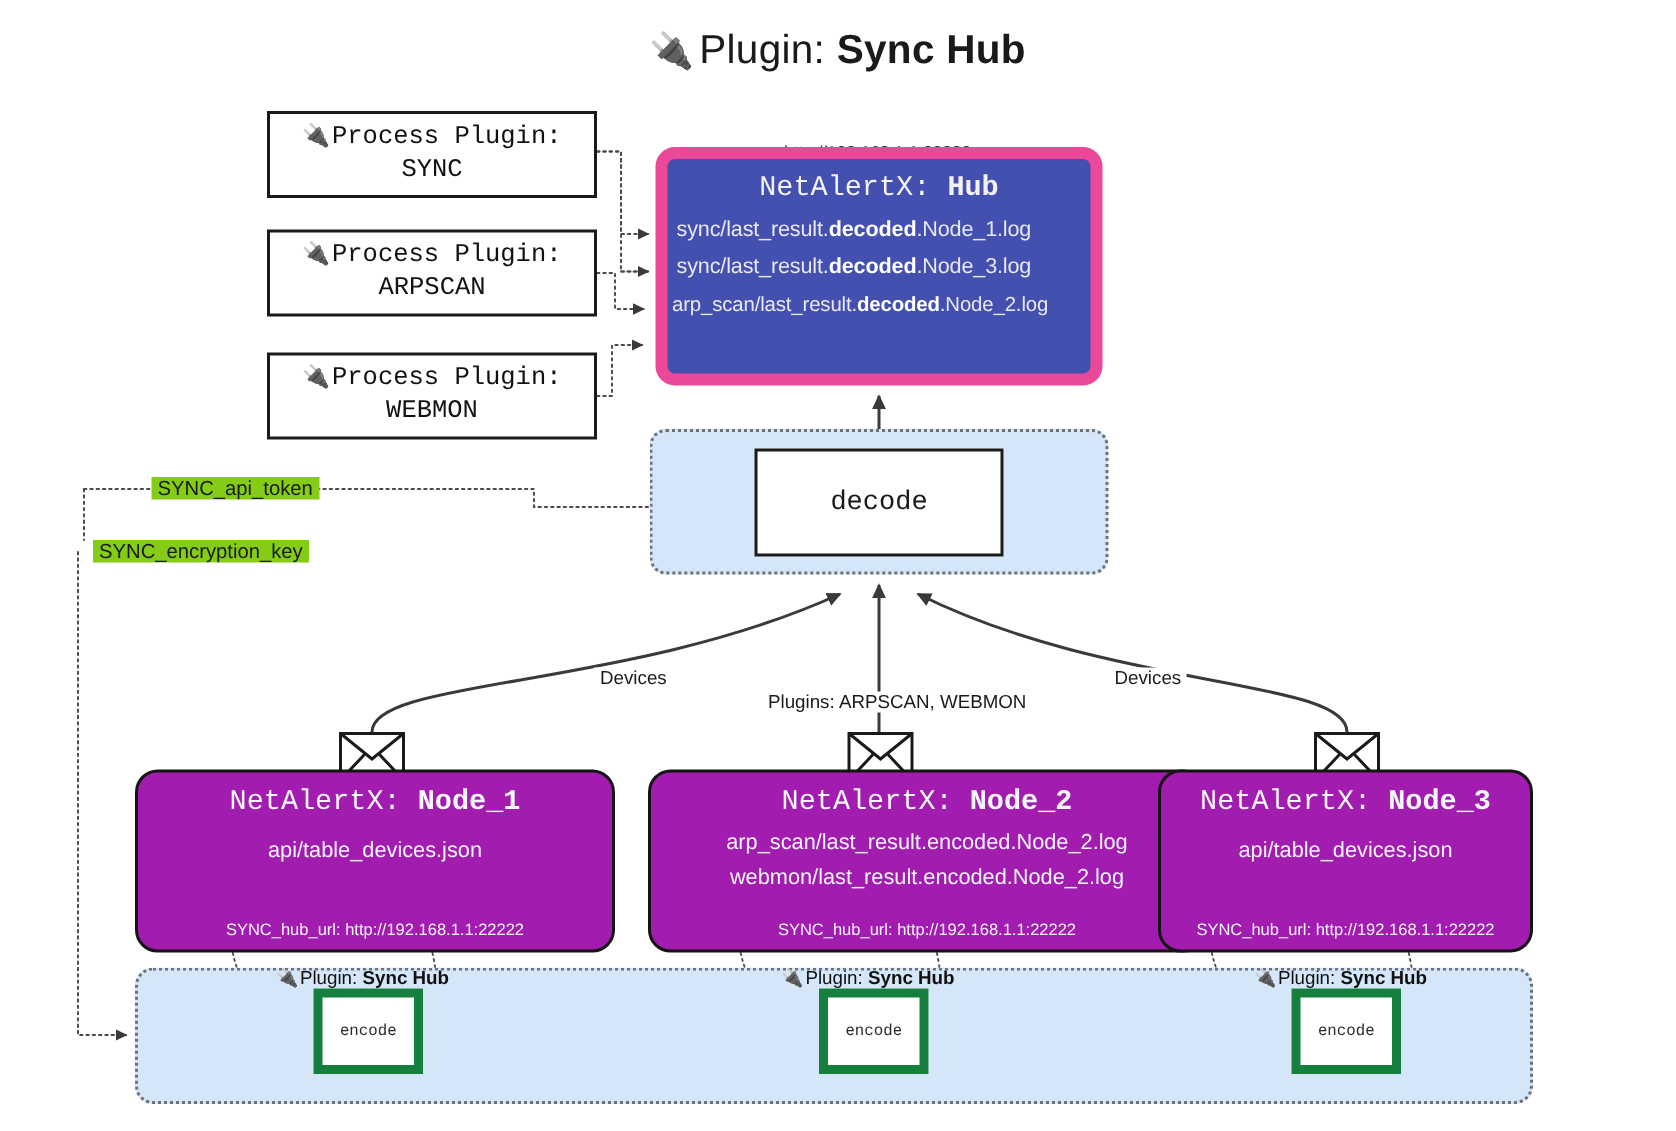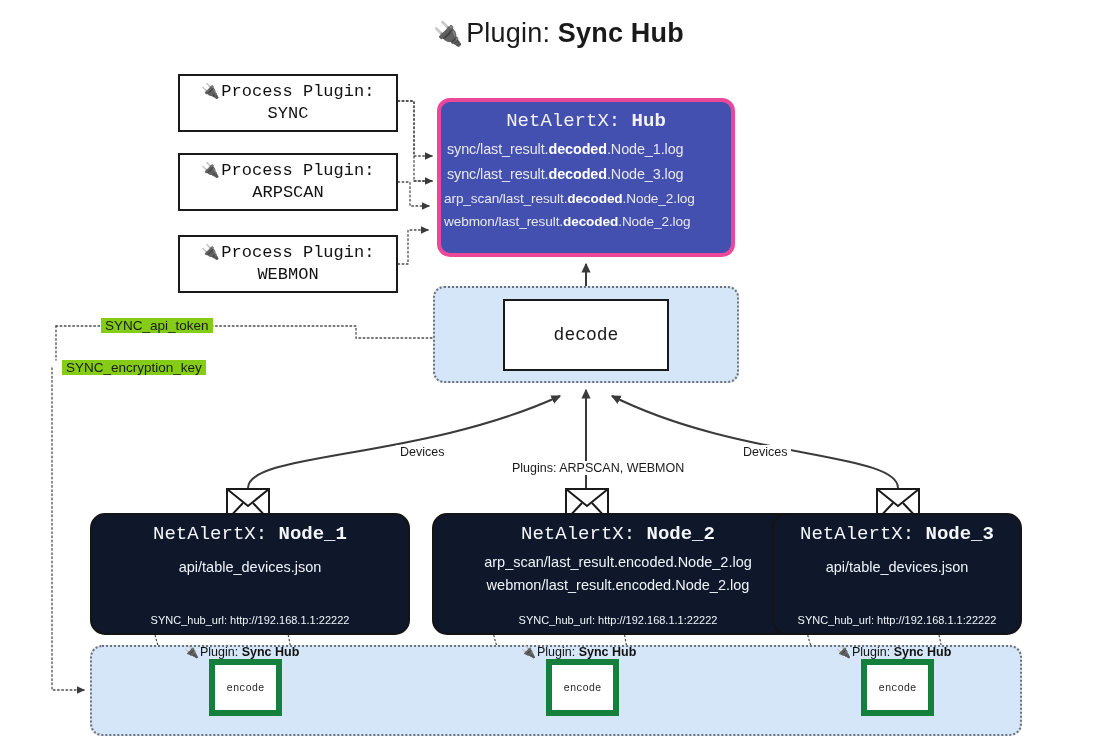--- a/index.html
+++ b/index.html
@@ -37,21 +37,21 @@
     display:flex; flex-direction:column; align-items:center; justify-content:center;
     color:#111;
   }
   .proc-box .l1 { white-space:nowrap; }
   .proc-box .l1 .plug { font-family:"Liberation Sans",sans-serif; font-size:15px; margin-right:1px; }
   .proc-box .l2 { white-space:nowrap; }
 
   
   #hub-box {
     left:437px; top:98px; width:298px; height:159px;
-    background:#4350b0; border:4px solid #ec4899; border-radius:13px;
+    background:#4350b0; border:8px solid #ec4899; border-radius:13px;
     padding-top:8px;
   }
   #hub-title {
     text-align:center; font-family:"Liberation Mono", monospace;
     font-size:19px; color:#f2f2f4; margin-bottom:5px; white-space:nowrap;
   }
   #hub-title .strong { font-weight:bold; }
   .hub-line {
     font-size:14.4px; color:#e8e8ee; line-height:1.72;
     padding-left:6px; white-space:nowrap; letter-spacing:-0.1px;
@@ -83,21 +83,21 @@
   .edge-label {
     font-size:12.5px; color:#1a1a1a; background:#ffffff; padding:0 4px;
     white-space:nowrap; text-align:center;
   }
   #lbl-dev-left  { left:396px; top:445px; }
   #lbl-dev-right { left:739px; top:445px; }
   #lbl-plugins   { left:508px; top:461px; }
 
   
   .node-box {
-    background:#0f172a; border:2.5px solid #141414; border-radius:15px;
+    background:#a21caf; border:2.5px solid #141414; border-radius:15px;
     height:122px; padding-top:8px;
   }
   .node-title {
     text-align:center; font-family:"Liberation Mono", monospace;
     font-size:19px; color:#f4f7fa; white-space:nowrap; margin-bottom:6px;
   }
   .node-title .strong { font-weight:bold; }
   .node-line {
     text-align:center; font-size:14.5px; color:#eef4fa; line-height:1.62;
     white-space:nowrap;
@@ -244,23 +244,20 @@
   </div>
   <div class="hub-line">
     <span>sync/last_result.</span><b>decoded</b><span>.Node_1.log</span>
   </div>
   <div class="hub-line">
     <span>sync/last_result.</span><b>decoded</b><span>.Node_3.log</span>
   </div>
   <div class="hub-line sm">
     <span>arp_scan/last_result.</span><b>decoded</b><span>.Node_2.log</span>
   </div>
-  <div class="hub-line sm">
-    <span>webmon/last_result.</span><b>decoded</b><span>.Node_2.log</span>
-  </div>
 </div>
 
 <div class="abs" id="decode-wrap"></div>
 <div class="abs" id="decode-box">decode</div>
 
 <div class="abs token-label" id="tok-api">SYNC_api_token</div>
 <div class="abs token-label" id="tok-enc">SYNC_encryption_key</div>
 
 <div class="abs edge-label" id="lbl-dev-left">Devices</div>
 <div class="abs edge-label" id="lbl-dev-right">Devices</div>

